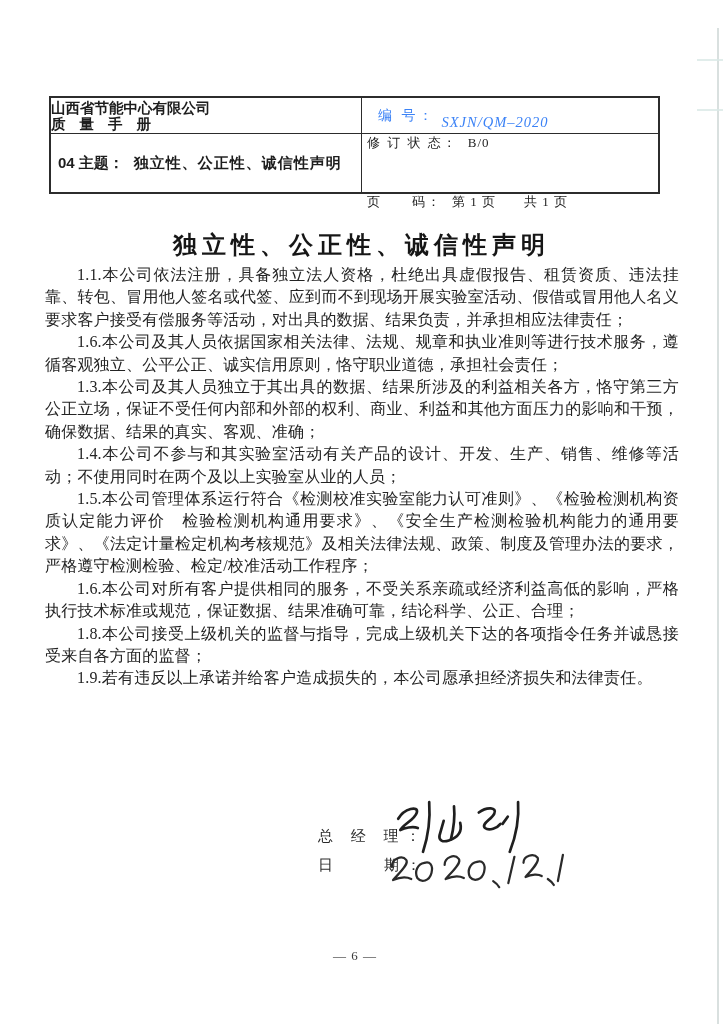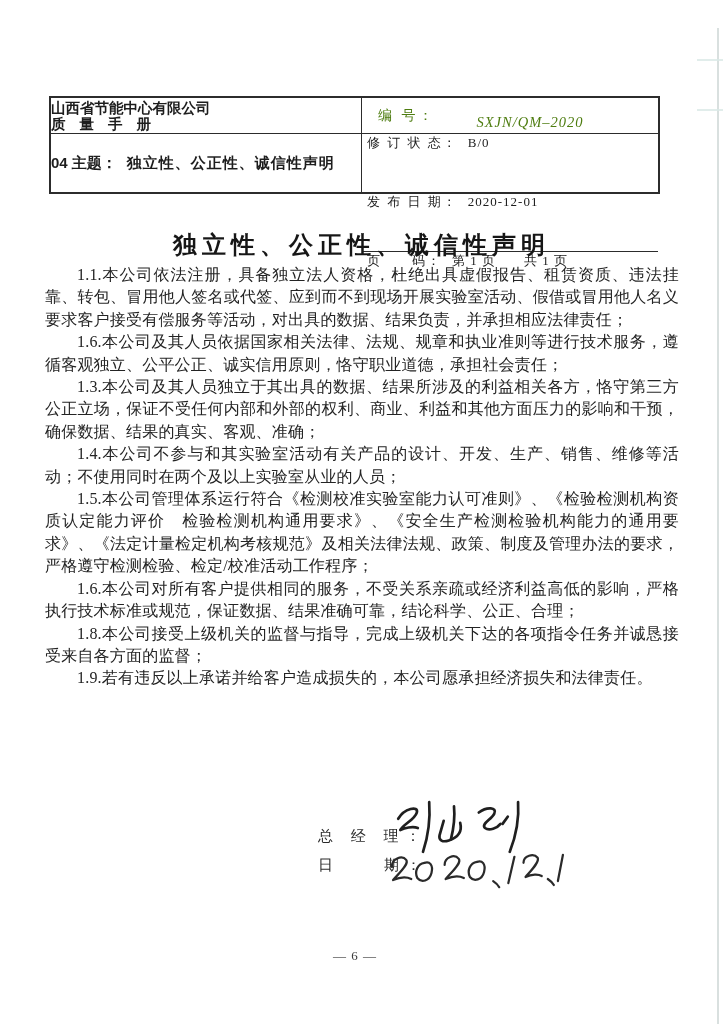--- a/index.html
+++ b/index.html
@@ -37,31 +37,31 @@
     border-right: 1px solid #2c2c2c; border-bottom: 1px solid #2c2c2c;
     display: flex; flex-direction: column; justify-content: center; 
     font-family: "Liberation Sans", "DejaVu Sans", sans-serif;
     font-weight: 700; font-size: 14.5px; line-height: 16px; color: #1d1d1d;
   }
   .cell-company .line2 { letter-spacing: 5px; }
   .cell-code {
     grid-row: 1; grid-column: 2;
     border-bottom: 1px solid #2c2c2c;
     display: flex; align-items: center; padding-left: 16px;
-    font-size: 14px; color: #4d7c0f; gap: 35px;
+    font-size: 14px; color: #3b82f6;
   }
   .cell-code .label { letter-spacing: 3px; }
   .cell-code .value {
     font-family: "Liberation Serif", "DejaVu Serif", serif;
     font-style: italic; letter-spacing: 1px; margin-left: 6px; font-size: 14.5px; margin-top: 13px;
   }
   .cell-subject {
     grid-row: 2; grid-column: 1;
     border-right: 1px solid #2c2c2c;
-    display: flex; align-items: center; 
+    display: flex; align-items: center; padding-left: 7px;
     font-family: "Liberation Sans", "DejaVu Sans", sans-serif;
     font-weight: 700; font-size: 15px; color: #1d1d1d;
   }
   .cell-subject .value { margin-left: 10px; letter-spacing: 1px; }
   .cell-meta { grid-row: 2; grid-column: 2; display: flex; flex-direction: column; gap: 40px; }
   .meta-row {
     flex: 1; display: flex; align-items: center; padding-left: 5px;
     font-size: 13px; color: #1d1d1d;
   }
   .meta-row + .meta-row { border-top: 1px solid #2c2c2c; }
@@ -122,24 +122,20 @@
     <div class="cell-subject">
       <span class="label">04 主题：</span>
       <span class="value">独立性、公正性、诚信性声明</span>
     </div>
     <div class="cell-meta">
       <div class="meta-row">
         <span class="label">修 订 状 态：</span>
         <span class="value">B/0</span>
       </div>
       <div class="meta-row">
-        <span class="label">发 布 日 期：</span>
-        <span class="value">2020-12-01</span>
-      </div>
-      <div class="meta-row">
         <span class="label">页　　码：</span>
         <span class="value">第 1 页　　共 1 页</span>
       </div>
     </div>
   </div>
 
   <div class="doc-title">独立性、公正性、诚信性声明</div>
 
   <div class="doc-body">
     <p>1.1.本公司依法注册，具备独立法人资格，杜绝出具虚假报告、租赁资质、违法挂靠、转包、冒用他人签名或代签、应到而不到现场开展实验室活动、假借或冒用他人名义要求客户接受有偿服务等活动，对出具的数据、结果负责，并承担相应法律责任；</p>

